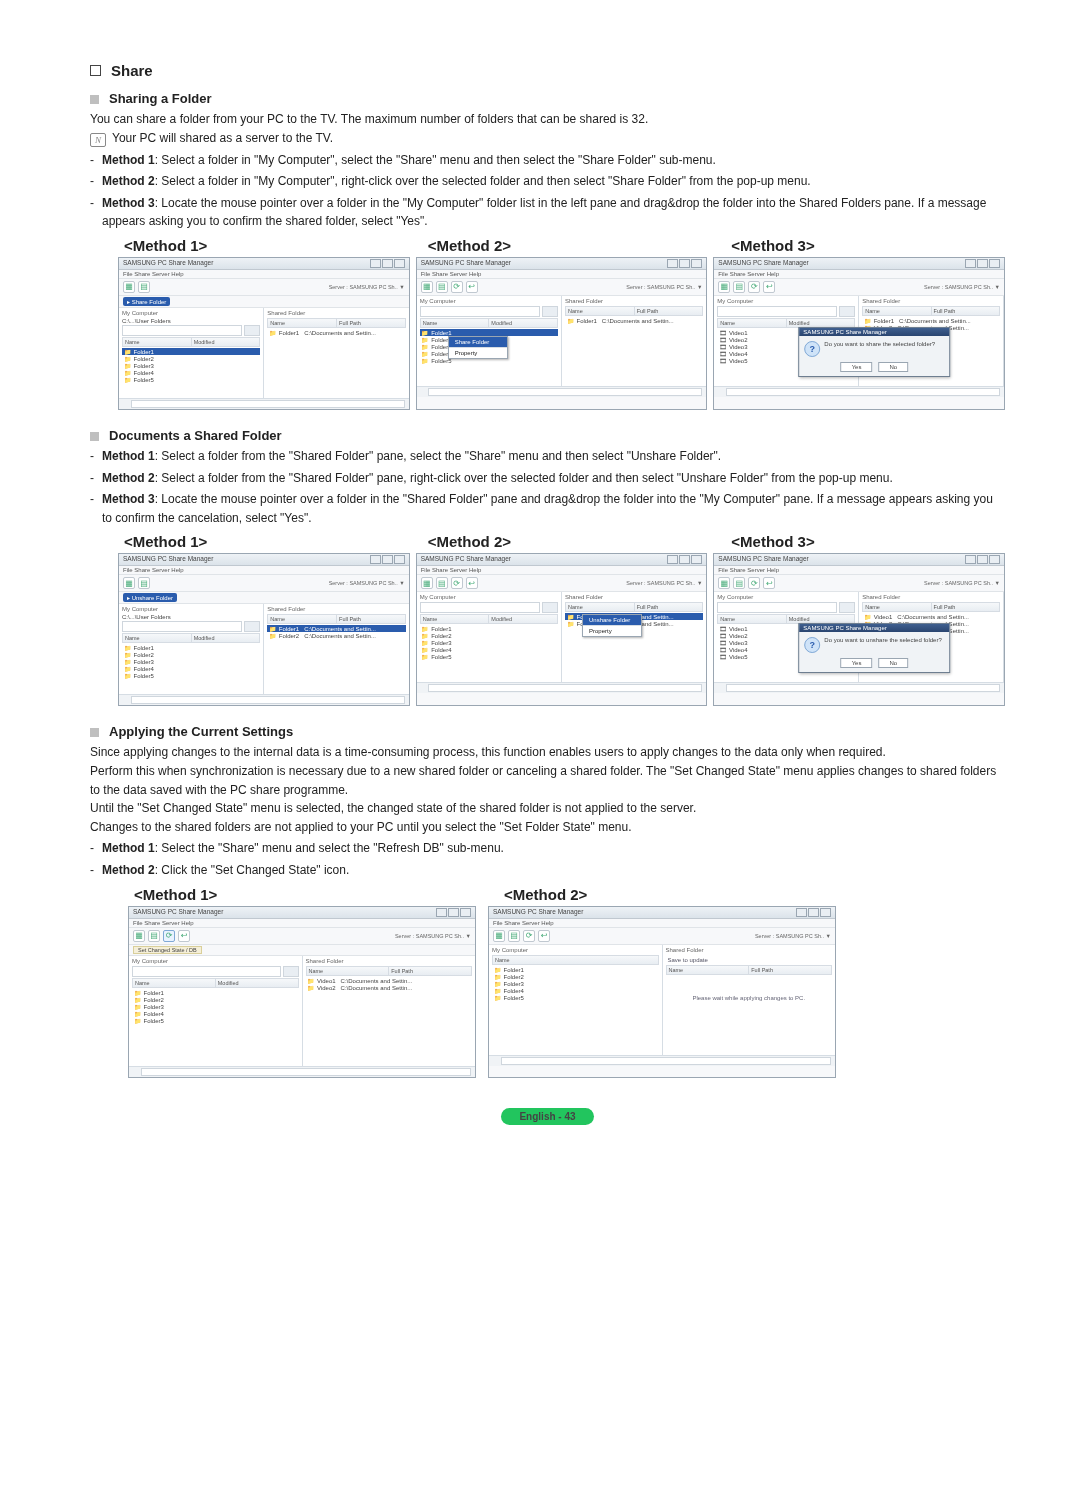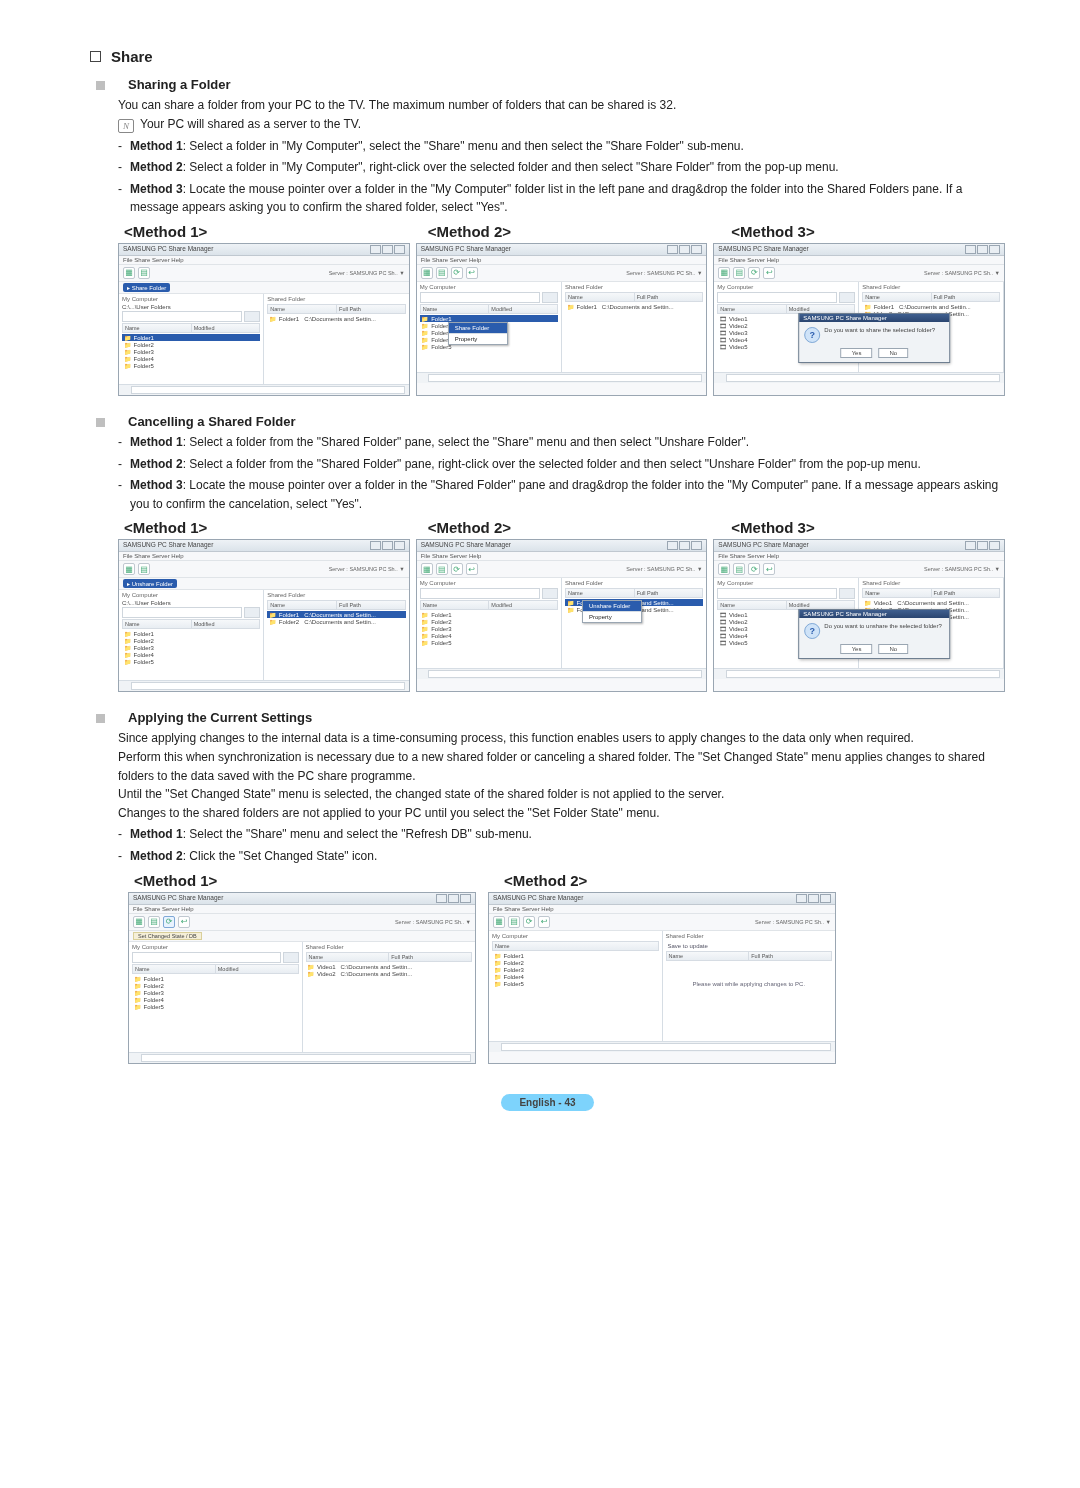--- a/index.html
+++ b/index.html
@@ -5,21 +5,21 @@
   body {
     margin: 0;
     padding: 0;
     background: #fff;
     font-family: Arial, Helvetica, sans-serif;
     font-size: 12px;
     color: #222;
     width: 1080px;
   }
   .page {
-    padding: 48px 75px 40px 90px;
+    padding: 62px 75px 40px 90px;
   }
   .section-head {
     display: flex;
     align-items: center;
     gap: 10px;
     margin-bottom: 10px;
   }
   .sq {
     width: 11px;
     height: 11px;
@@ -27,37 +27,36 @@
     display: inline-block;
     box-sizing: border-box;
   }
   .section-title {
     font-weight: bold;
     font-size: 15px;
   }
   .sub-head {
     display: flex;
     align-items: flex-start;
-    gap: 23px;
-    margin: 12px 0 4px 6px;
+    gap: 10px;
+    margin: 12px 0 4px 0;
   }
   .gray-sq {
     width: 9px;
     height: 9px;
     background: #bfbfbf;
     display: inline-block;
     margin-top: 4px;
     flex: 0 0 auto;
   }
   .sub-title {
     font-weight: bold;
     font-size: 13px;
   }
   .body-block {
-    margin-left: 28px;
   }
   .body-text {
     line-height: 1.55;
   }
   .note-line {
     display: flex;
     align-items: flex-start;
     gap: 6px;
     margin: 2px 0 4px 0;
   }
@@ -262,21 +261,21 @@
     text-align:center;
     font-size:6px;
     color:#667;
   }
   .page-footer {
     margin-top: 30px;
     text-align:center;
   }
   .foot-pill{
     display:inline-block;
-    background:#7dd3fc;
+    background:#22c55e;
     border-radius: 9px;
     padding: 3px 18px;
     font-size: 10px;
     font-weight:bold;
     color:#444;
   }
   .winbtns{display:flex;gap:1px;}
   .winbtn{width:9px;height:7px;border:1px solid #9aa6b2;background:#e9eef3;}
 </style>
 </head>
@@ -508,21 +507,21 @@
       </div>
       <div class="status">
           <span>&nbsp;</span>
           <div class="bar"></div>
         </div>
     </div>
   </div>
 
   <div class="sub-head">
     <span class="gray-sq"></span>
-    <span class="sub-title">Cancelling a Shared Folder</span>
+    <span class="sub-title">Documents a Shared Folder</span>
   </div>
   <div class="body-block">
     <div class="dash-item">
         <span class="dash">-</span>
         <span><span class="bold">Method 1</span><span>: Select a folder from the "Shared Folder" pane, select the "Share" menu and then select "Unshare Folder".</span></span>
       </div>
     <div class="dash-item">
         <span class="dash">-</span>
         <span><span class="bold">Method 2</span><span>: Select a folder from the "Shared Folder" pane, right-click over the selected folder and then select "Unshare Folder" from the pop-up menu.</span></span>
       </div>

